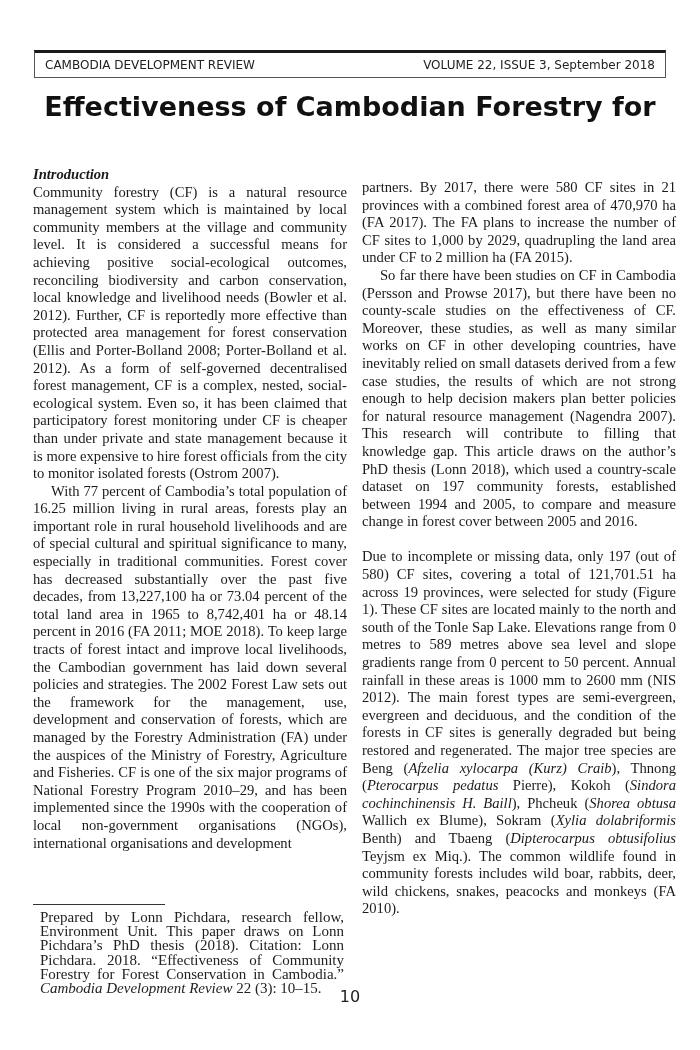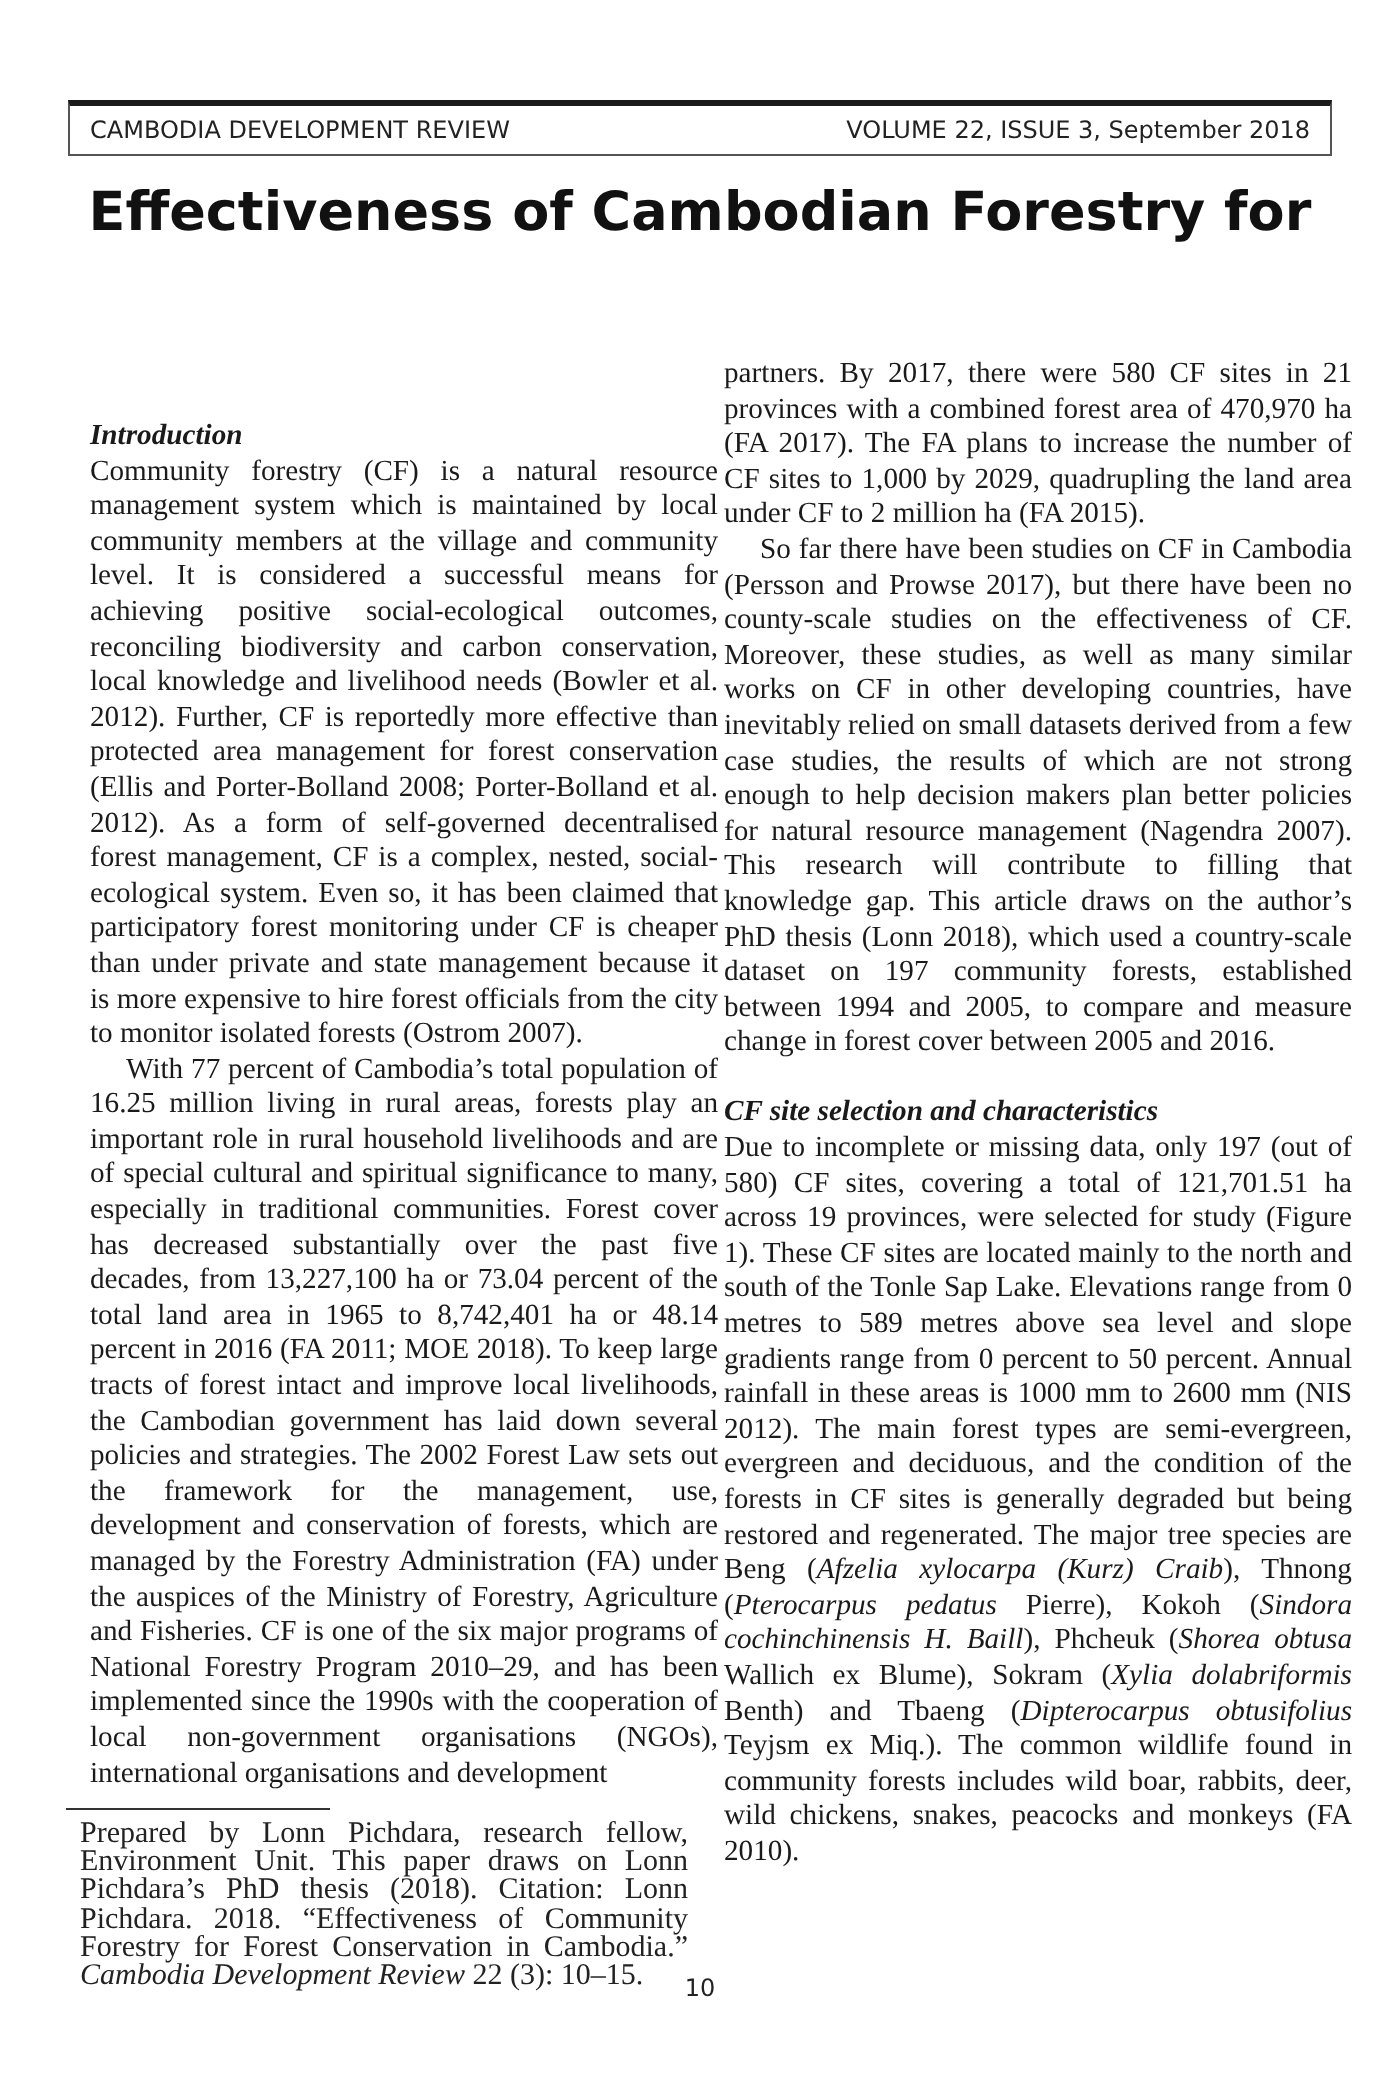--- a/index.html
+++ b/index.html
@@ -12,35 +12,35 @@
   }
   .title {
     position: absolute; left: 20px; top: 90px; width: 660px; text-align: center;
     font-family: "DejaVu Sans", sans-serif; font-weight: bold; font-size: 27px; line-height: 34px; color: #111;
   }
   .col {
     position: absolute; top: 166px; width: 314px;
     font-family: "Liberation Serif", serif; font-size: 14.6px; line-height: 17.6px;
     text-align: justify; color: #1a1a1a;
   }
-  .col.left { left: 45px; margin-top: 44px; }
+  .col.left { left: 33px; }
   .col.right { left: 362px; margin-top: 13px; }
   .col p { margin: 0; }
   .indent { text-indent: 18px; }
   .heading { font-style: italic; font-weight: bold; }
   .spacer { height: 17.6px; }
   .footnote-rule { position: absolute; left: 33px; top: 904px; width: 132px; height: 1px; background: #333; }
   .footnote {
     position: absolute; left: 40px; top: 910px; width: 304px;
     font-family: "Liberation Serif", serif; font-size: 15px; line-height: 14.2px; text-align: justify; color: #222;
   }
   .footnote p { margin: 0; }
   .page-num {
     position: absolute; left: 0; width: 700px; top: 987px; text-align: center;
-    font-family: "DejaVu Sans", sans-serif; font-size: 12px; color: #222;
+    font-family: "DejaVu Sans", sans-serif; font-size: 16px; color: #222;
   }
 </style>
 </head>
 <body>
 
 <div class="header-box">
   <span>CAMBODIA DEVELOPMENT REVIEW</span>
   <span>VOLUME 22, ISSUE 3, September 2018</span>
 </div>
 
@@ -56,17 +56,16 @@
 
 <div class="footnote-rule"></div>
 <div class="footnote">
   <p><span>Prepared by Lonn Pichdara, research fellow, Environment Unit. This paper draws on Lonn Pichdara’s PhD thesis (2018). Citation: Lonn Pichdara. 2018. “Effectiveness of Community Forestry for Forest Conservation in Cambodia.” </span><i>Cambodia Development Review</i><span> 22 (3): 10–15.</span></p>
 </div>
 
 <div class="col right">
   <p>partners. By 2017, there were 580 CF sites in 21 provinces with a combined forest area of 470,970 ha (FA 2017). The FA plans to increase the number of CF sites to 1,000 by 2029, quadrupling the land area under CF to 2 million ha (FA 2015).</p>
   <p class="indent">So far there have been studies on CF in Cambodia (Persson and Prowse 2017), but there have been no county-scale studies on the effectiveness of CF. Moreover, these studies, as well as many similar works on CF in other developing countries, have inevitably relied on small datasets derived from a few case studies, the results of which are not strong enough to help decision makers plan better policies for natural resource management (Nagendra 2007). This research will contribute to filling that knowledge gap. This article draws on the author’s PhD thesis (Lonn 2018), which used a country-scale dataset on 197 community forests, established between 1994 and 2005, to compare and measure change in forest cover between 2005 and 2016.</p>
   <div class="spacer"></div>
-  <p class="heading">CF site selection and characteristics</p>
   <p><span>Due to incomplete or missing data, only 197 (out of 580) CF sites, covering a total of 121,701.51 ha across 19 provinces, were selected for study (Figure 1). These CF sites are located mainly to the north and south of the Tonle Sap Lake. Elevations range from 0 metres to 589 metres above sea level and slope gradients range from 0 percent to 50 percent. Annual rainfall in these areas is 1000 mm to 2600 mm (NIS 2012). The main forest types are semi-evergreen, evergreen and deciduous, and the condition of the forests in CF sites is generally degraded but being restored and regenerated. The major tree species are Beng (</span><i>Afzelia xylocarpa (Kurz) Craib</i><span>), Thnong (</span><i>Pterocarpus pedatus</i><span> Pierre), Kokoh (</span><i>Sindora cochinchinensis H. Baill</i><span>), Phcheuk (</span><i>Shorea obtusa</i><span> Wallich ex Blume), Sokram (</span><i>Xylia dolabriformis</i><span> Benth) and Tbaeng (</span><i>Dipterocarpus obtusifolius</i><span> Teyjsm ex Miq.). The common wildlife found in community forests includes wild boar, rabbits, deer, wild chickens, snakes, peacocks and monkeys (FA 2010).</span></p>
 </div>
 
 <div class="page-num">10</div>
 
 </body></html>

